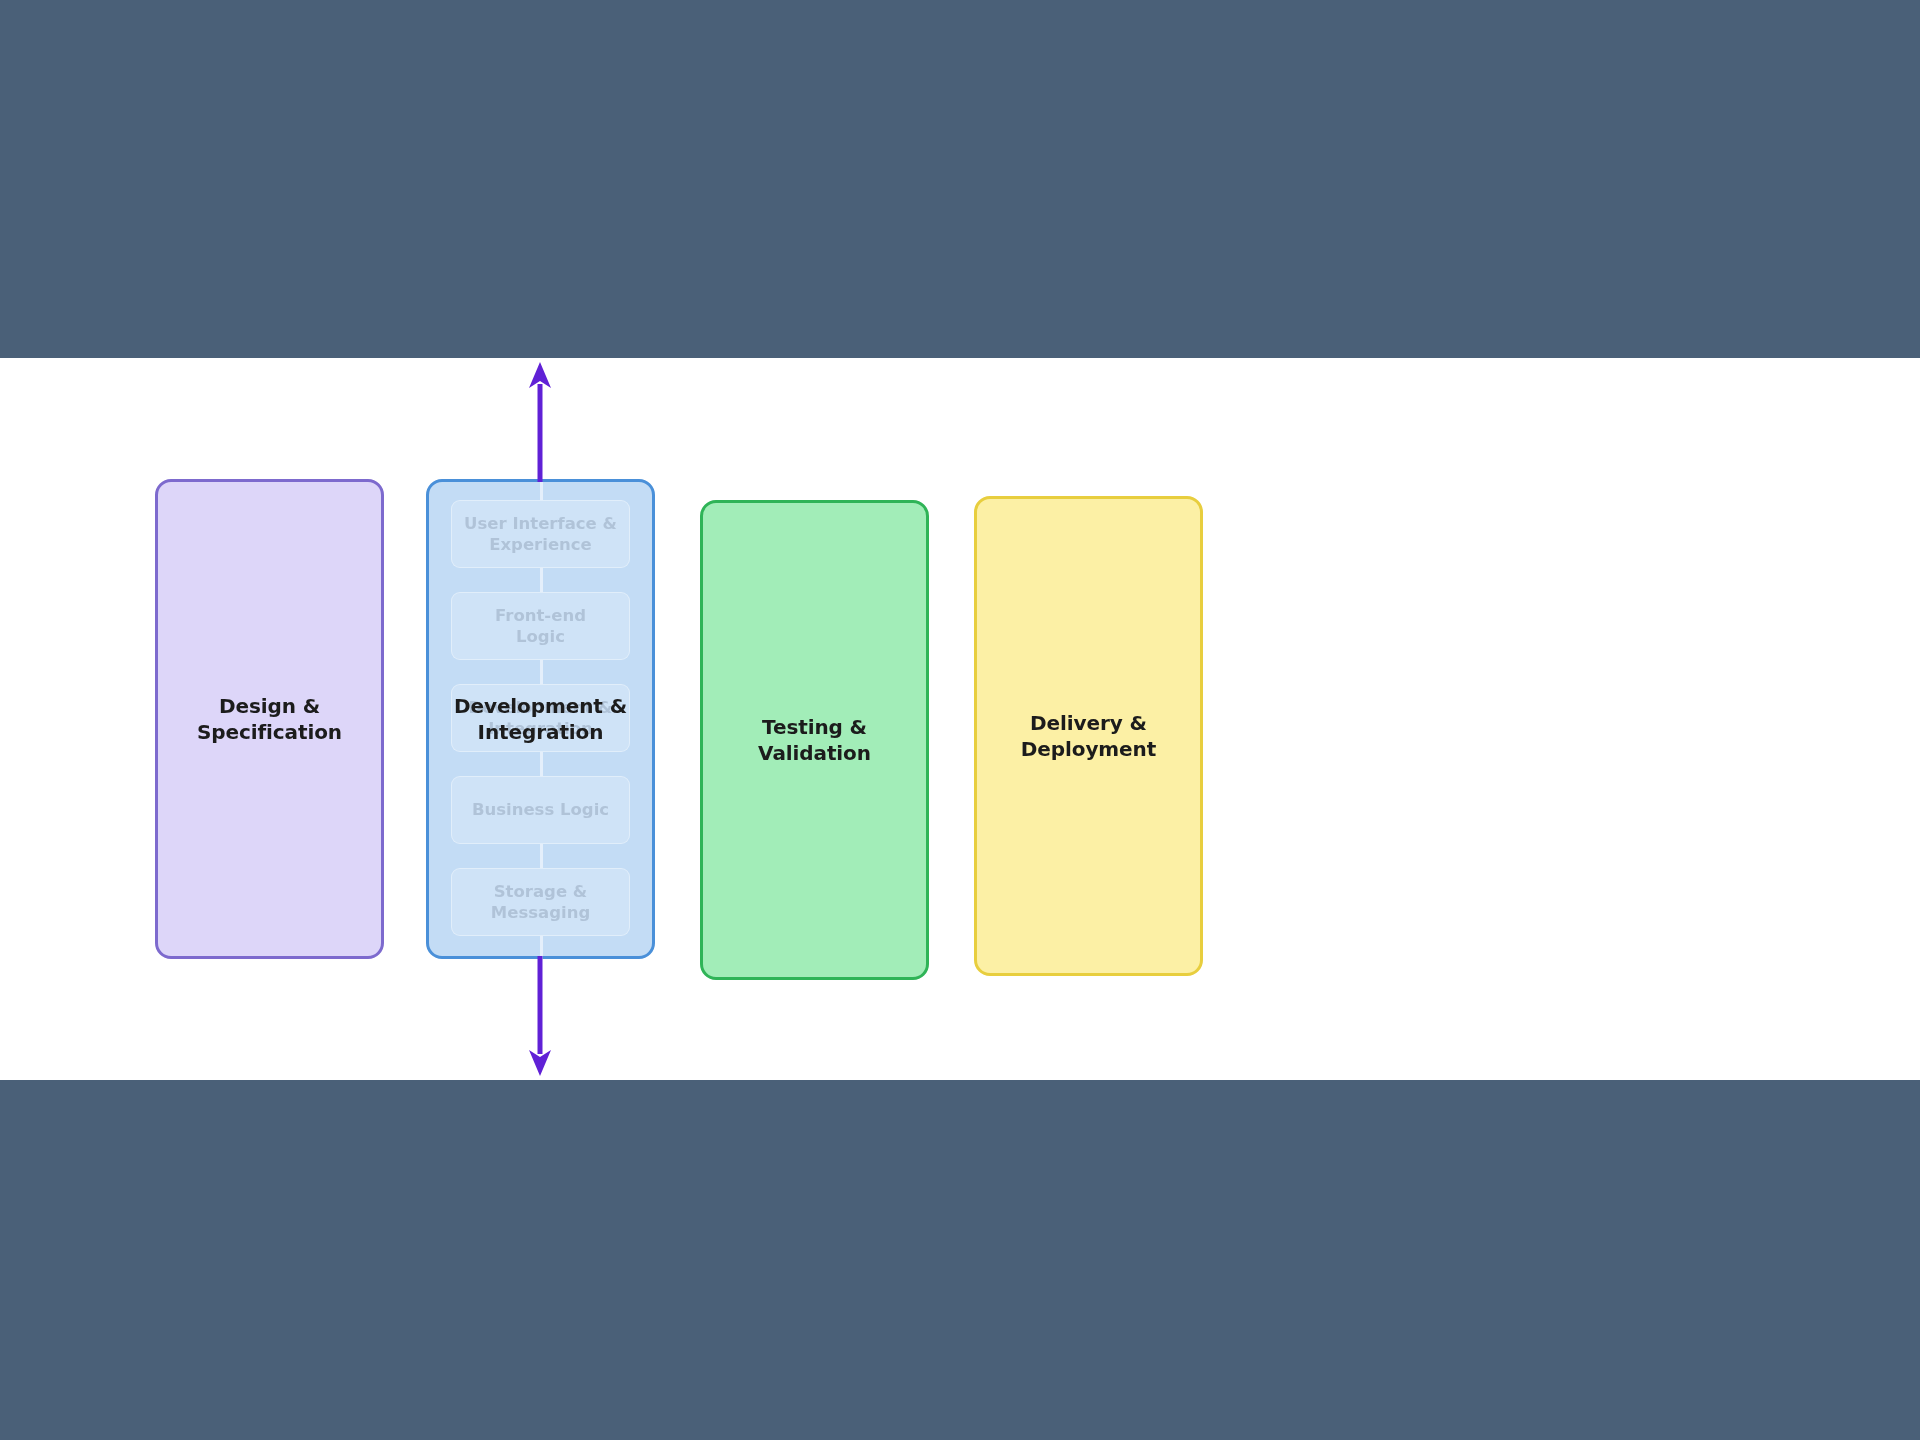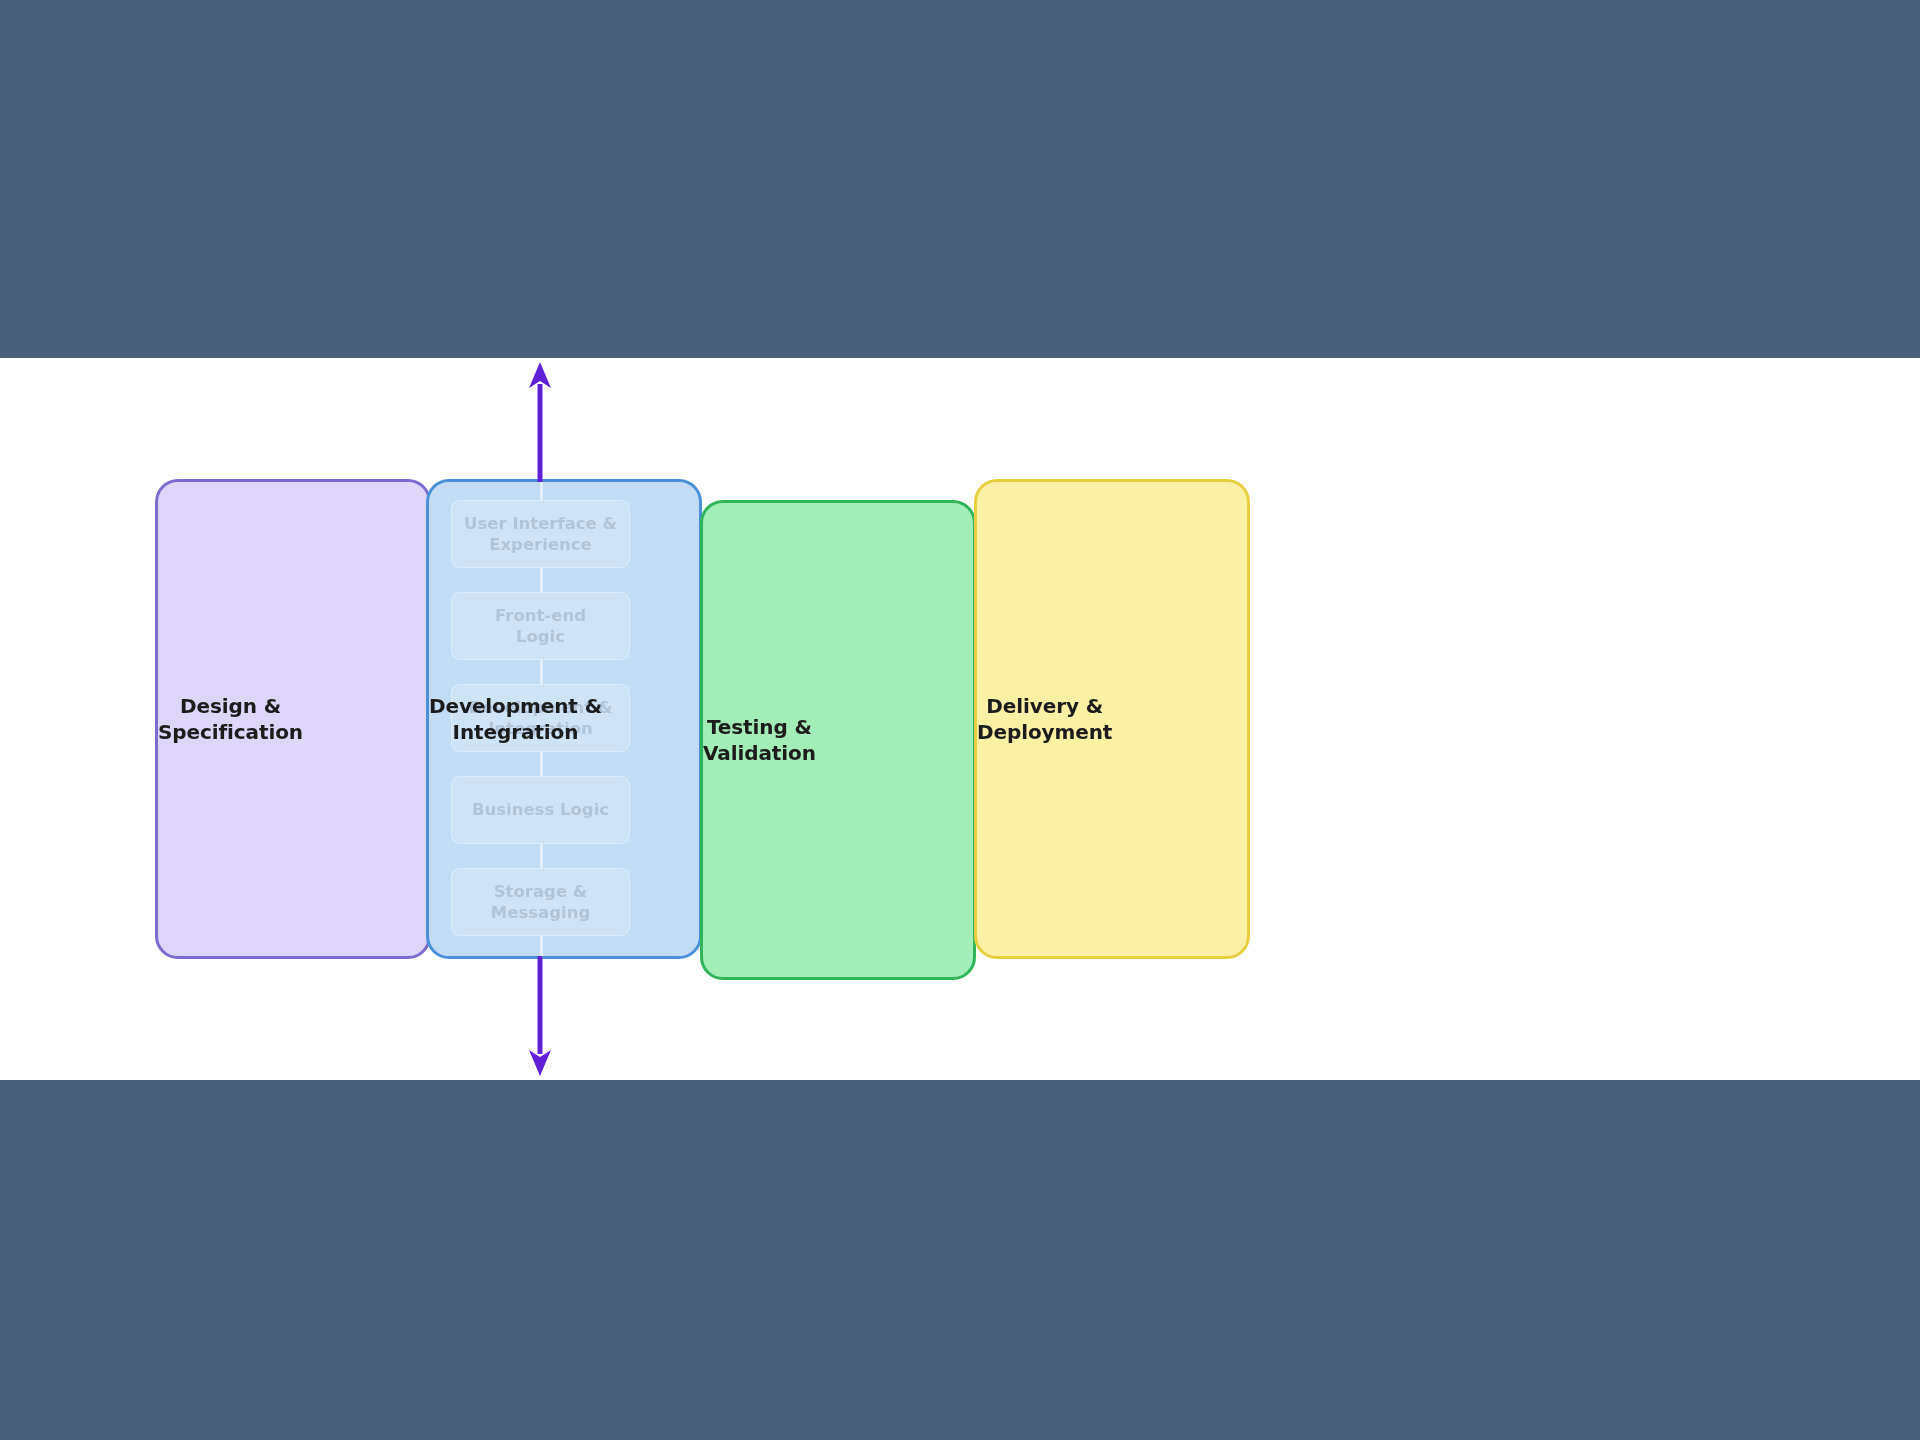--- a/index.html
+++ b/index.html
@@ -40,46 +40,47 @@
     left: 0;
     top: 0;
     width: 1920px;
     height: 722px;
   }
 
   
   .column {
     position: absolute;
     top: 121px;
-    width: 276px;
+    width: 229px;
     height: 480px;
-    border-radius: 23px;
+    border-radius: 16px;
     border-width: 3px;
     border-style: solid;
     box-sizing: border-box;
     display: flex;
     align-items: center;
+    justify-content: center;
   }
 
   .column-label {
     font-size: 20px;
     font-weight: bold;
     color: #1c1c1c;
     text-align: center;
     line-height: 1.32;
     letter-spacing: -0.1px;
     white-space: pre-line;
     z-index: 6;
     position: relative;
   }
 
   #col-design      { left: 155px;  background: #ddd6f9; border-color: #7d6ace; }
   #col-development { left: 426px;  background: #c3dcf5; border-color: #4a90d9; }
   #col-testing     { left: 700px;  background: #a2edb8; border-color: #2fb457; margin-top: 21px; }
-  #col-delivery    { left: 974px;  background: #fcf0a5; border-color: #e8ce3e; }
+  #col-delivery    { left: 974px;  background: #fcf0a5; border-color: #e8ce3e; margin-top: 17px; }
 
   
   .layer-stack {
     position: absolute;
     left: 0;
     top: 0;
     width: 100%;
     height: 100%;
   }
 

